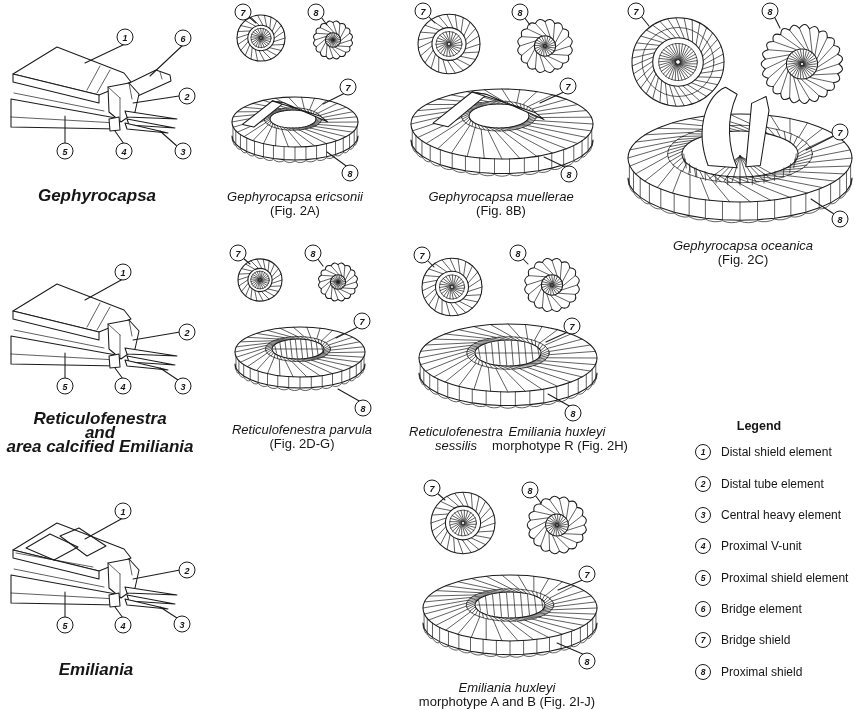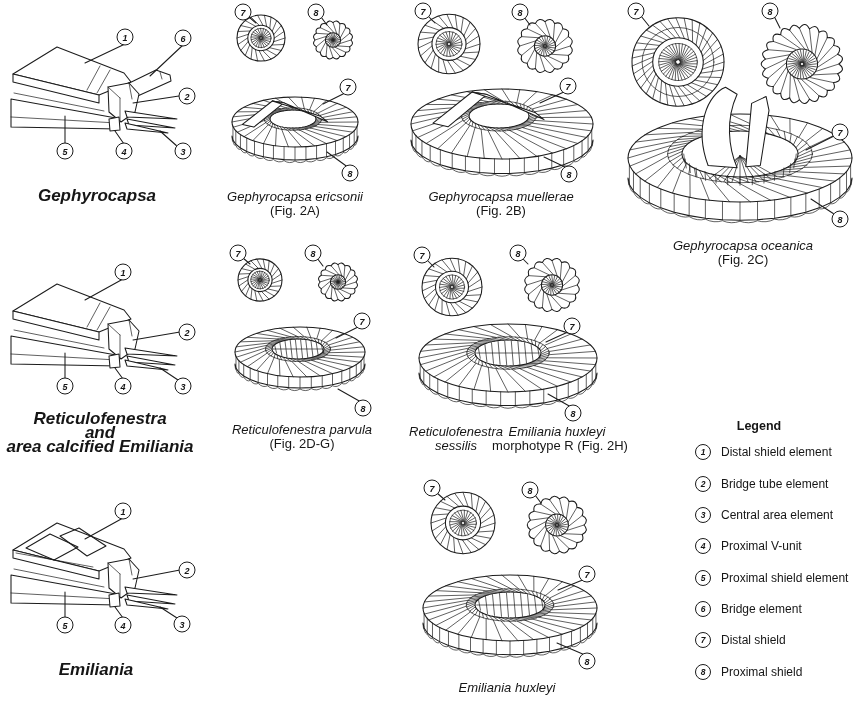--- a/index.html
+++ b/index.html
@@ -1448,65 +1448,66 @@
 
   <i class="co" style="left:432px;top:488px">7</i>
   <i class="co" style="left:530px;top:490px">8</i>
   <i class="co" style="left:587px;top:574px">7</i>
   <i class="co" style="left:587px;top:661px">8</i>
 
   <div class="cap bi" style="left:97px;top:189px">Gephyrocapsa</div>
   <div class="cap it" style="left:295px;top:190px">Gephyrocapsa ericsonii</div>
   <div class="cap" style="left:295px;top:204px">(Fig. 2A)</div>
   <div class="cap it" style="left:501px;top:190px">Gephyrocapsa muellerae</div>
-  <div class="cap" style="left:501px;top:204px">(Fig. 2B)</div>
+  <div class="cap" style="left:501px;top:204px">(Fig. 8B)</div>
   <div class="cap it" style="left:743px;top:239px">Gephyrocapsa oceanica</div>
   <div class="cap" style="left:743px;top:253px">(Fig. 2C)</div>
 
   <div class="cap bi" style="left:100px;top:412px">Reticulofenestra</div>
   <div class="cap bi" style="left:100px;top:426px">and</div>
   <div class="cap bi" style="left:100px;top:440px">area calcified Emiliania</div>
 
   <div class="cap it" style="left:302px;top:423px">Reticulofenestra parvula</div>
   <div class="cap" style="left:302px;top:437px">(Fig. 2D-G)</div>
 
   <div class="cap it" style="left:456px;top:425px">Reticulofenestra</div>
   <div class="cap it" style="left:456px;top:439px">sessilis</div>
   <div class="cap it" style="left:557px;top:425px">Emiliania huxleyi</div>
   <div class="cap" style="left:560px;top:439px">morphotype R (Fig. 2H)</div>
 
   <div class="cap bi" style="left:96px;top:663px">Emiliania</div>
   <div class="cap it" style="left:507px;top:681px">Emiliania huxleyi</div>
+  <div class="cap" style="left:507px;top:695px">morphotype A and B (Fig. 2I-J)</div>
 
   <div class="legend-title" style="left:759px;top:419px">Legend</div>
   <div class="lrow" style="top:444px">
     <i class="lco">1</i>
     <span class="llabel">Distal shield element</span>
   </div>
   <div class="lrow" style="top:476px">
     <i class="lco">2</i>
-    <span class="llabel">Bridge tube element</span>
+    <span class="llabel">Distal tube element</span>
   </div>
   <div class="lrow" style="top:507px">
     <i class="lco">3</i>
-    <span class="llabel">Central area element</span>
+    <span class="llabel">Central heavy element</span>
   </div>
   <div class="lrow" style="top:538px">
     <i class="lco">4</i>
     <span class="llabel">Proximal V-unit</span>
   </div>
   <div class="lrow" style="top:570px">
     <i class="lco">5</i>
     <span class="llabel">Proximal shield element</span>
   </div>
   <div class="lrow" style="top:601px">
     <i class="lco">6</i>
     <span class="llabel">Bridge element</span>
   </div>
   <div class="lrow" style="top:632px">
     <i class="lco">7</i>
-    <span class="llabel">Distal shield</span>
+    <span class="llabel">Bridge shield</span>
   </div>
   <div class="lrow" style="top:664px">
     <i class="lco">8</i>
     <span class="llabel">Proximal shield</span>
   </div>
 </div>
 
 </body></html>

